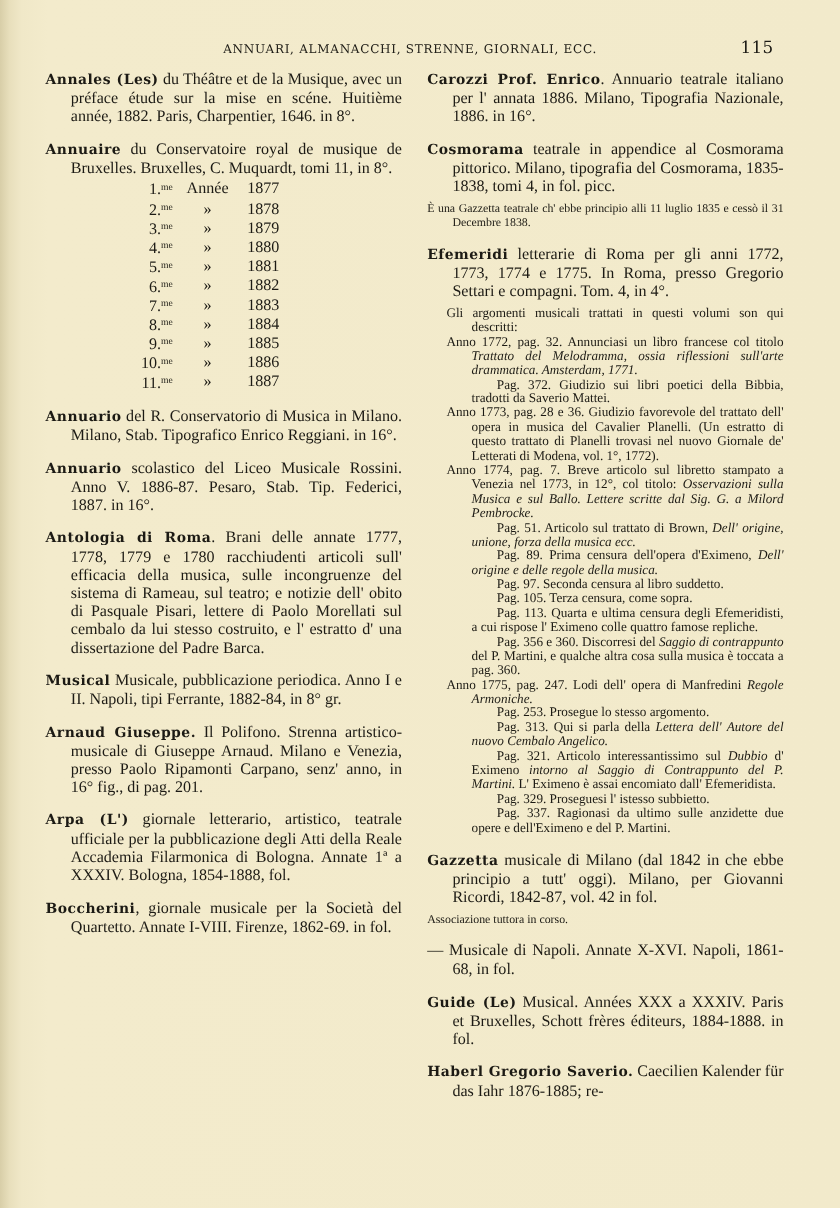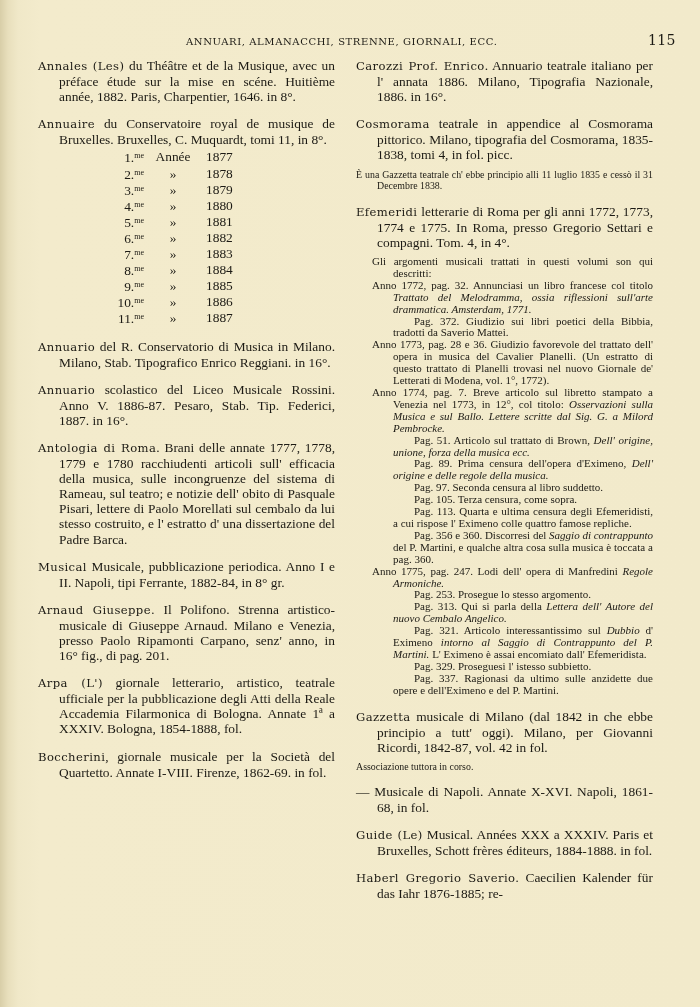--- a/index.html
+++ b/index.html
@@ -16,35 +16,35 @@
   }
   .running-head {
     position: absolute; top: 34px; left: 0; width: 700px;
     font-size: 10.5px; letter-spacing: 0.3px;
   }
   .running-head .title {
     position: absolute; left: 186px; top: 2px;
     font-family: "DejaVu Serif", serif; font-size: 10px; letter-spacing: 0.6px;
   }
   .running-head .pageno {
-    position: absolute; left: 617px; top: -2px; font-size: 14px; margin-left: 31px;
+    position: absolute; left: 617px; top: -2px; font-size: 14px;
   }
   .col { position: absolute; top: 58px; }
   .col-left { left: 38px; width: 297px; }
   .col-right { left: 356px; width: 297px; }
 
   .entry {
     font-size: 13.4px; line-height: 15.1px;
     text-align: justify;
     padding-left: 21px; text-indent: -21px;
     margin-bottom: 12px;
     font-family: "Liberation Serif", serif;
   }
   .entry .head {
-    font-family: "DejaVu Serif", serif; font-weight: normal; font-size: 11.6px;
+    font-family: "DejaVu Serif", serif; font-weight: bold; font-size: 11.6px;
     letter-spacing: 0.4px;
   }
   .note {
     font-size: 9.9px; line-height: 11.6px; text-align: justify;
     padding-left: 21px; text-indent: -21px; margin: -6px 0 12px 0;
     font-family: "Liberation Serif", serif;
   }
   .note .it { font-style: italic; }
   .sub {
     font-size: 11px; line-height: 11.9px; text-align: justify;

